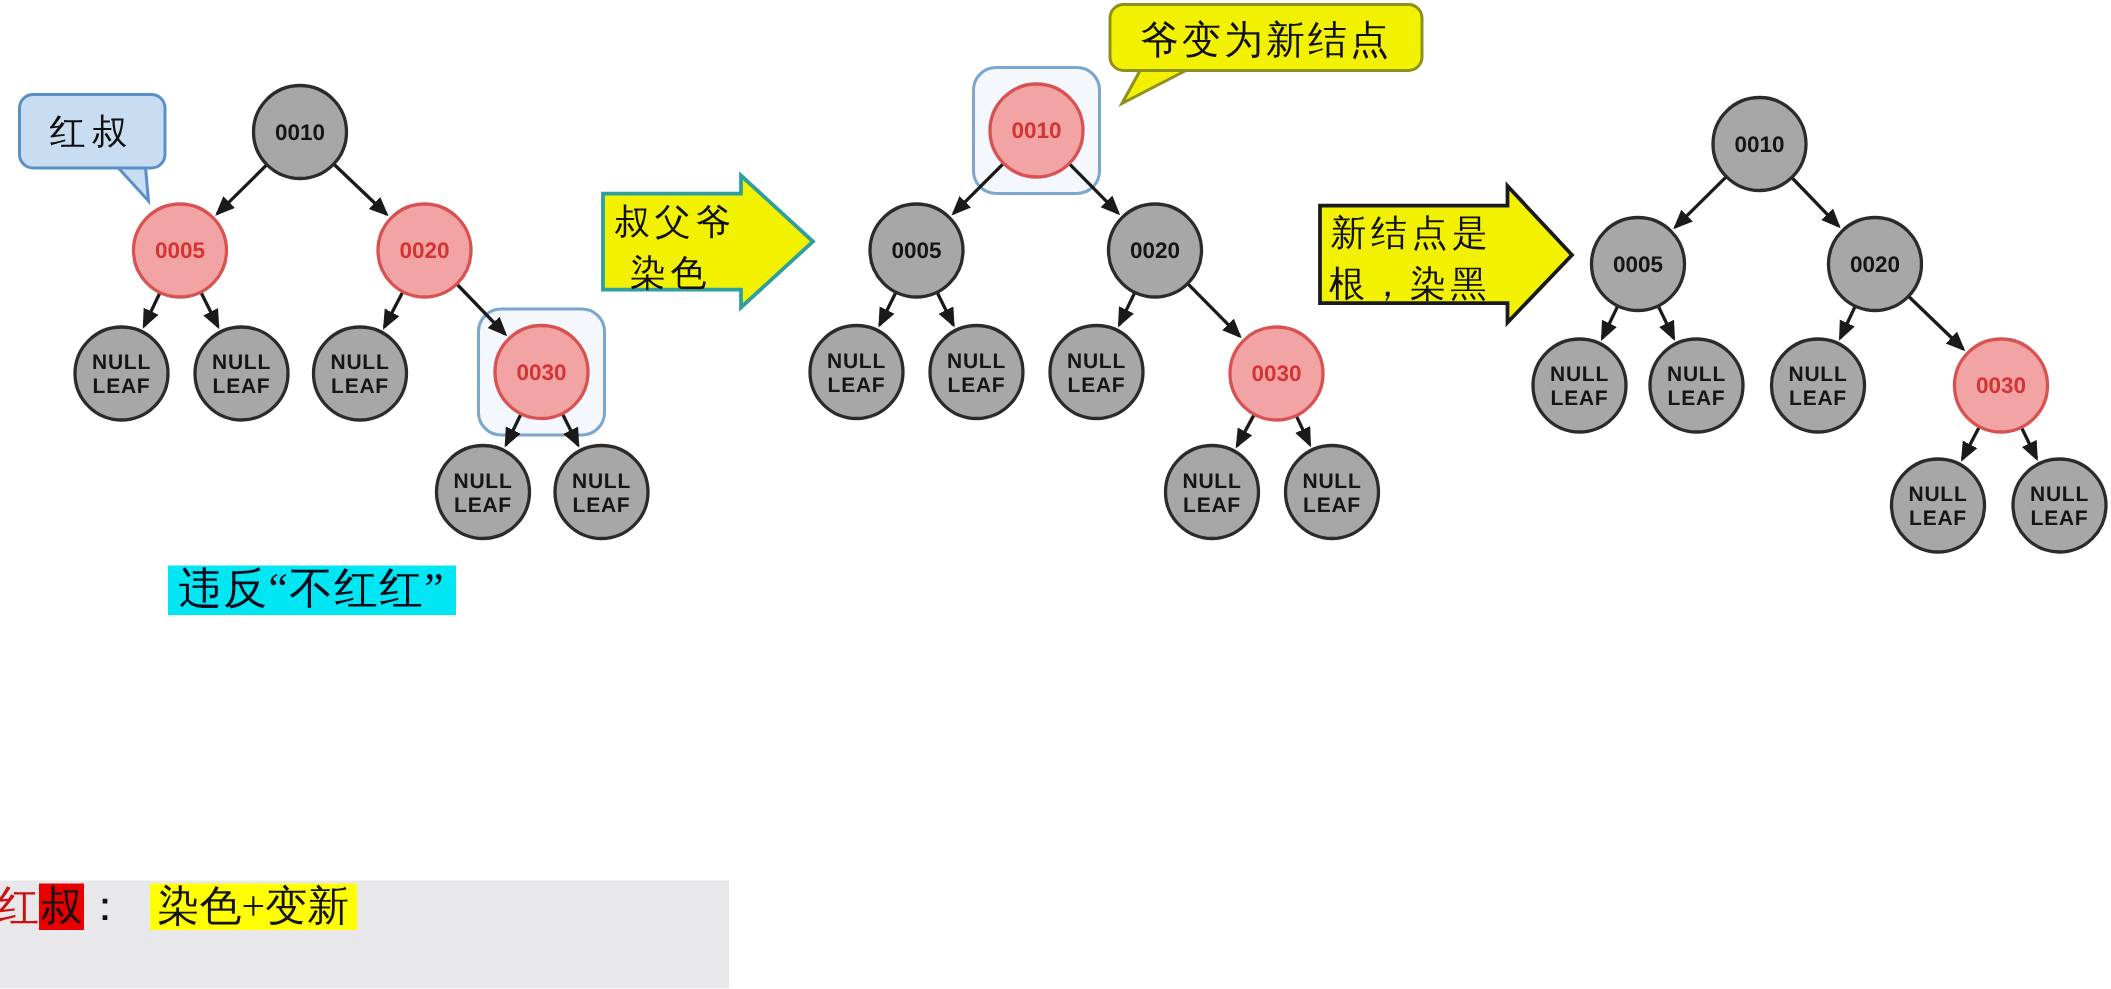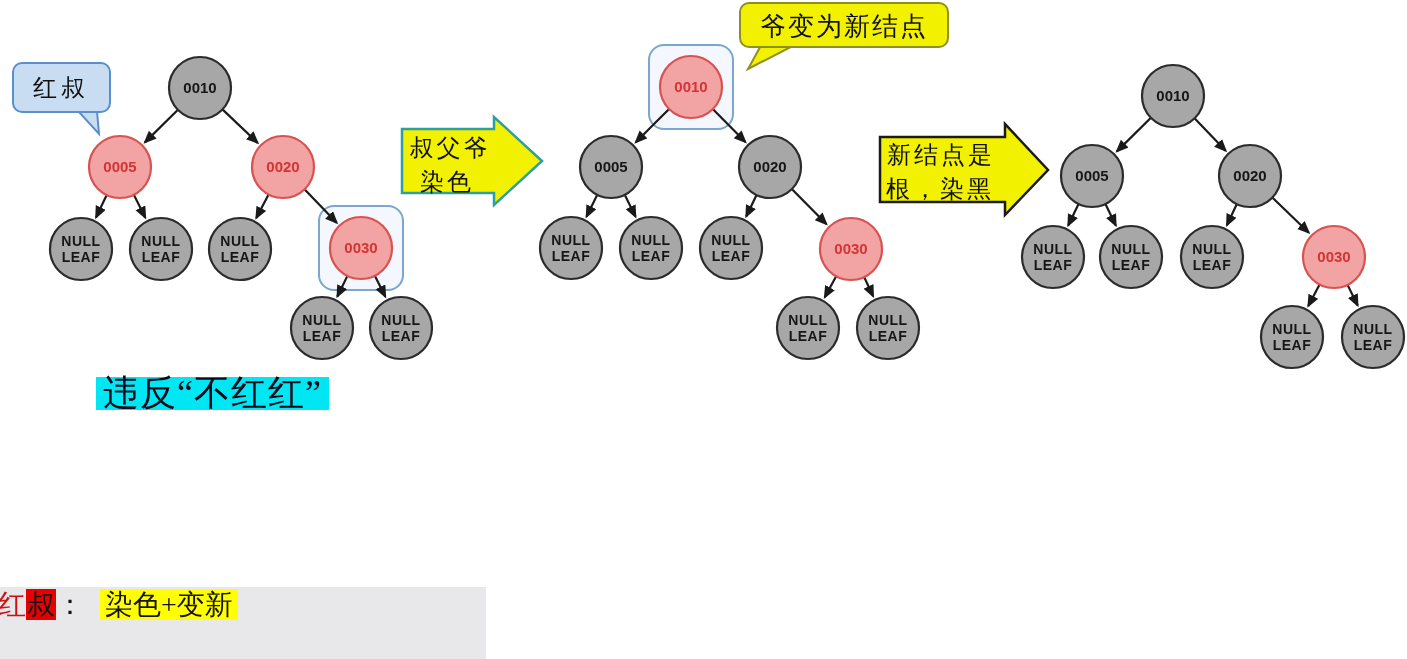--- a/index.html
+++ b/index.html
@@ -8,22 +8,22 @@
   .layer{position:absolute;left:0;top:0;width:1407px;height:659px;}
   .cjk{font-family:"Liberation Serif",serif;}
   
   .node-label{font:bold 15px "Liberation Sans",sans-serif;}
   .leaf-label{font:bold 14px "Liberation Sans",sans-serif;letter-spacing:.5px;}
   
   .callout-text{font:24px "Liberation Serif",serif;letter-spacing:4px;fill:#101010;}
   .bubble-text{font:26px "Liberation Serif",serif;letter-spacing:2px;fill:#101010;}
   .arrow-text{font:24px "Liberation Serif",serif;letter-spacing:3px;fill:#101010;}
   
-  .violation{position:absolute;left:96px;top:377px;height:33px;line-height:33px;
-             padding:0 7px;background:#00e6f2;color:#0a0a1a;font-size:36px;
+  .violation{position:absolute;left:112px;top:377px;height:33px;line-height:33px;
+             padding:0 7px;background:#00e6f2;color:#0a0a1a;font-size:29px;
              letter-spacing:1px;white-space:nowrap;}
   
   .footer{position:absolute;left:0;top:587px;width:486px;height:72px;background:#e8e7ea;}
   .footer-line1{position:absolute;left:0;top:1px;height:34px;line-height:34px;
                 font-size:28px;white-space:nowrap;color:#111;}
   .footer-line1 .t-red{color:#cc1111;margin-left:-2px;}
   .footer-line1 .t-redbg{background:#e60000;color:#141414;padding:0 1px;}
   .footer-line1 .t-yellowbg{background:#ffff00;color:#141414;margin-left:16px;padding:0 5px;text-align:center;}
   .footer-line2{position:absolute;left:0;top:36px;height:34px;line-height:34px;
                 font-size:28px;white-space:nowrap;color:#1a1a1a;padding-left:18px;}

